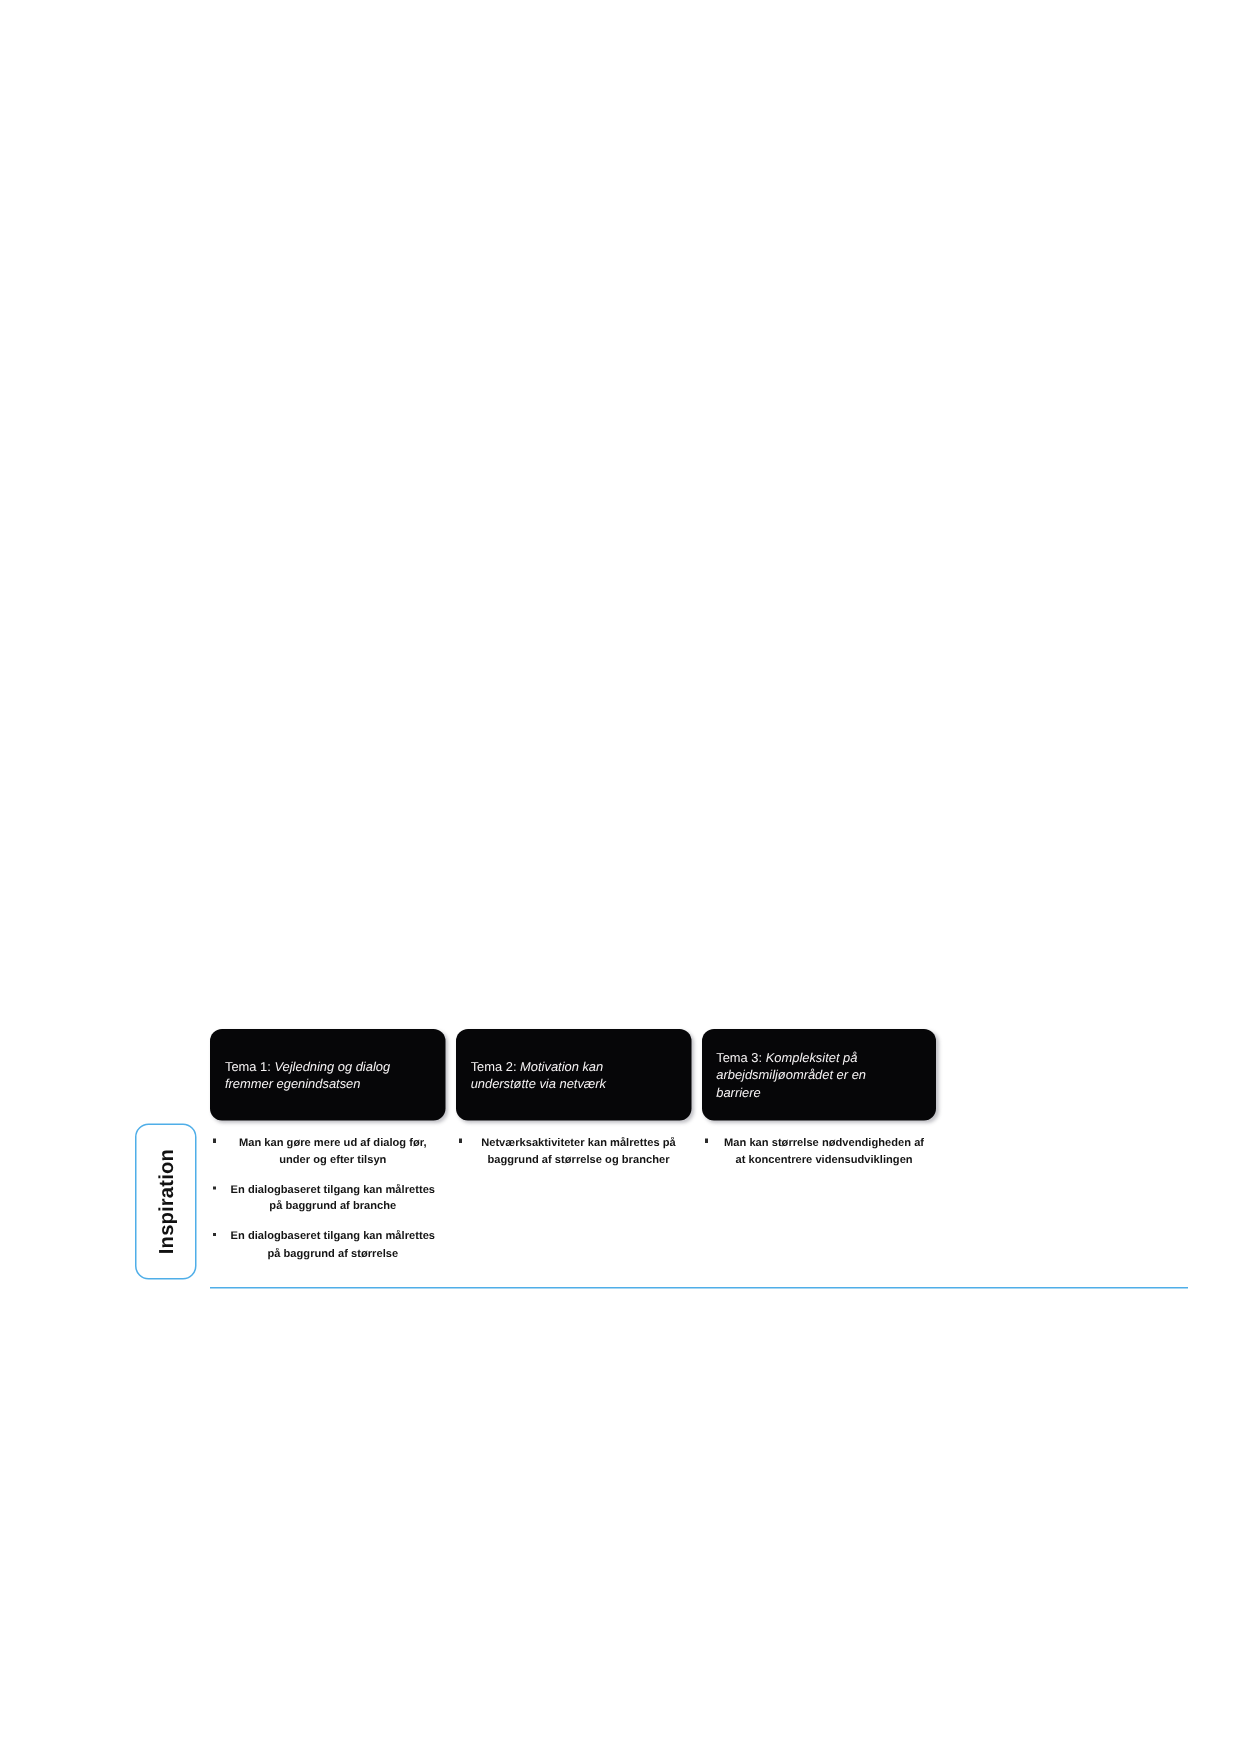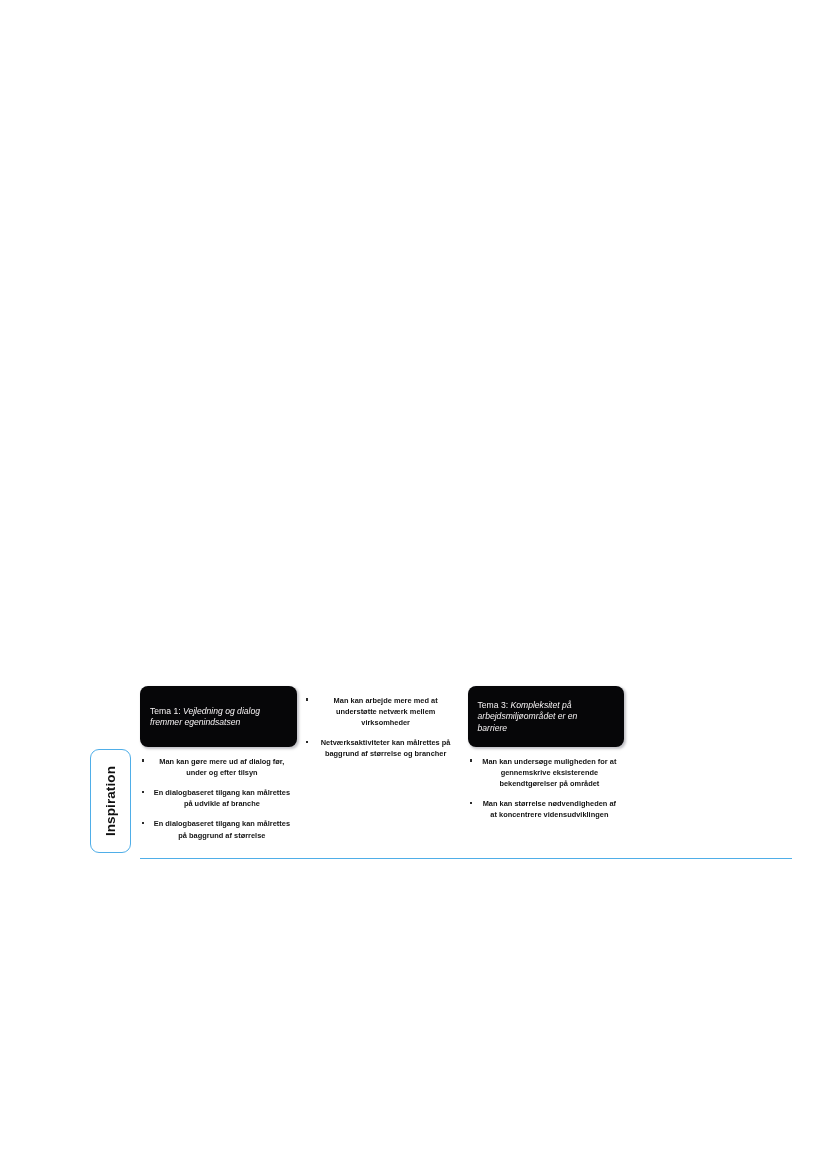--- a/index.html
+++ b/index.html
@@ -157,55 +157,52 @@
             <span class="lead">Tema 1: </span><span class="title">Vejledning og dialog fremmer egenindsatsen</span>
           </div>
         </div>
         <ul class="bullets">
           <li class="bullet-item">
             <span class="bullet-marker"></span>
             <span>Man kan gøre mere ud af dialog før, under og efter tilsyn</span>
           </li>
           <li class="bullet-item">
             <span class="bullet-marker"></span>
-            <span>En dialogbaseret tilgang kan målrettes på udvikle af branche</span>
+            <span>En dialogbaseret tilgang kan målrettes på baggrund af branche</span>
           </li>
           <li class="bullet-item">
             <span class="bullet-marker"></span>
             <span>En dialogbaseret tilgang kan målrettes på baggrund af størrelse</span>
           </li>
         </ul>
       </div>
 
       <div class="column">
+        <div class="theme-header">
+          <div class="theme-header-text">
+            <span class="lead">Tema 2: </span><span class="title">Motivation kan understøtte via netværk</span>
+          </div>
+        </div>
         <ul class="bullets">
-          <li class="bullet-item">
-            <span class="bullet-marker"></span>
-            <span>Man kan arbejde mere med at understøtte netværk mellem virksomheder</span>
-          </li>
           <li class="bullet-item">
             <span class="bullet-marker"></span>
             <span>Netværksaktiviteter kan målrettes på baggrund af størrelse og brancher</span>
           </li>
         </ul>
       </div>
 
       <div class="column">
         <div class="theme-header">
           <div class="theme-header-text">
             <span class="lead">Tema 3: </span><span class="title">Kompleksitet på arbejdsmiljøområdet er en barriere</span>
           </div>
         </div>
         <ul class="bullets">
           <li class="bullet-item">
             <span class="bullet-marker"></span>
-            <span>Man kan undersøge muligheden for at gennemskrive eksisterende bekendtgørelser på området</span>
-          </li>
-          <li class="bullet-item">
-            <span class="bullet-marker"></span>
             <span>Man kan størrelse nødvendigheden af at koncentrere vidensudviklingen</span>
           </li>
         </ul>
       </div>
 
       <div class="column">
       </div>
 
     </div>
   </div>

